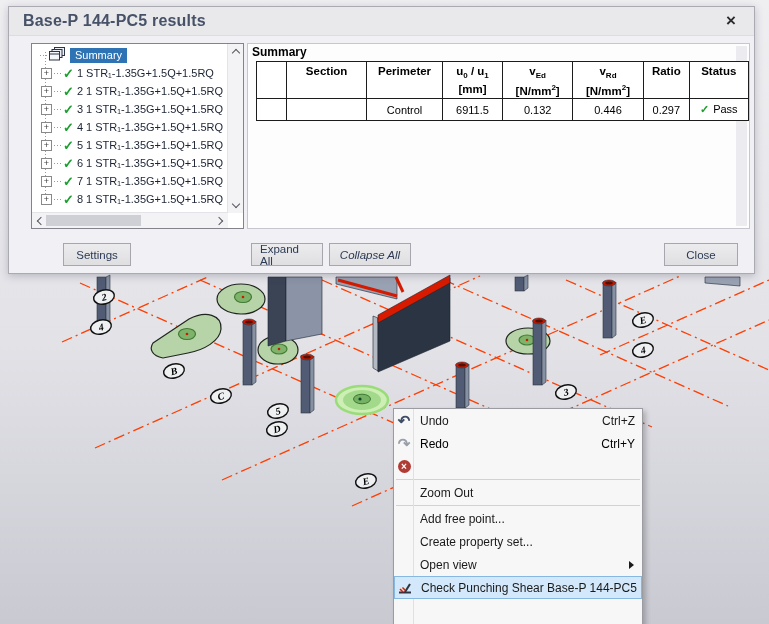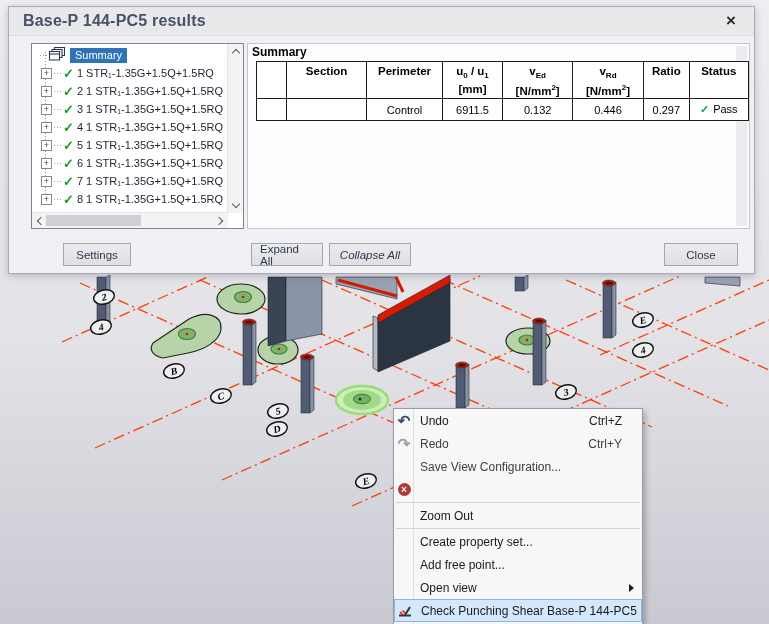--- a/index.html
+++ b/index.html
@@ -90,22 +90,22 @@
     position:absolute;left:393px;top:408px;width:250px;height:232px;z-index:20;
     background:#f7f7f8;border:1px solid #9b9ba2;box-sizing:border-box;
     box-shadow:3px 3px 5px rgba(0,0,0,.22);
   }
   .ctx-gutter{position:absolute;left:19px;top:0;bottom:0;width:1px;background:#e0e0e3;}
   .ctx-item{
     position:relative;height:23px;display:flex;align-items:center;
     font-size:12px;color:#1a1a1a;cursor:pointer;box-sizing:border-box;
   }
   .ctx-item .lab{margin-left:26px;flex:1 1 auto;white-space:nowrap;}
-  .ctx-item .sc{margin-right:20px;font-size:12px;}
-  .ctx-item.disabled .lab,.ctx-item.disabled .sc{color:#404040;}
+  .ctx-item .sc{margin-right:7px;font-size:12px;}
+  .ctx-item.disabled .lab,.ctx-item.disabled .sc{color:#000000;}
   .ctx-item.hl{background:#d3e9fb;border:1px solid #86b8e2;}
   .ctx-icon{position:absolute;left:2px;width:16px;height:16px;display:flex;align-items:center;justify-content:center;}
   .undo-glyph{font-size:15px;font-weight:bold;color:#3f4c66;line-height:14px;}
   .redo-glyph{font-size:15px;font-weight:bold;color:#9aa0aa;line-height:14px;}
   .del-circle{width:13px;height:13px;border-radius:50%;background:#b03a34;color:#fff;
     font-size:10px;font-weight:bold;display:flex;align-items:center;justify-content:center;line-height:12px;}
   .sub-arrow{width:0;height:0;border-top:4px solid transparent;border-bottom:4px solid transparent;
     border-left:5px solid #1a1a1a;margin-right:8px;}
   .ctx-sep{height:1px;background:#d2d2d6;margin:1px 2px;}
 </style>
@@ -394,38 +394,35 @@
         <span class="lab">Undo</span>
         <span class="sc">Ctrl+Z</span>
       </div>
       <div class="ctx-item disabled">
         <span class="ctx-icon">
           <span class="redo-glyph">↷</span>
         </span>
         <span class="lab">Redo</span>
         <span class="sc">Ctrl+Y</span>
       </div>
-      <div class="ctx-item disabled">
-        <span class="lab">Save View Configuration...</span>
-      </div>
       <div class="ctx-item">
         <span class="ctx-icon">
           <span class="del-circle">×</span>
         </span>
       </div>
       <div class="ctx-sep"></div>
       <div class="ctx-item">
         <span class="lab">Zoom Out</span>
       </div>
       <div class="ctx-sep"></div>
       <div class="ctx-item">
+        <span class="lab">Add free point...</span>
+      </div>
+      <div class="ctx-item">
         <span class="lab">Create property set...</span>
-      </div>
-      <div class="ctx-item">
-        <span class="lab">Add free point...</span>
       </div>
       <div class="ctx-item">
         <span class="lab">Open view</span>
         <span class="sub-arrow"></span>
       </div>
       <div class="ctx-item hl">
         <span class="ctx-icon">
           <svg width="16" height="16" viewBox="0 0 16 16">
             <line x1="2" y1="12.5" x2="14" y2="12.5" stroke="#2e3542" stroke-width="2"></line>
             <line x1="13" y1="4" x2="8" y2="12" stroke="#2e3542" stroke-width="2"></line>

